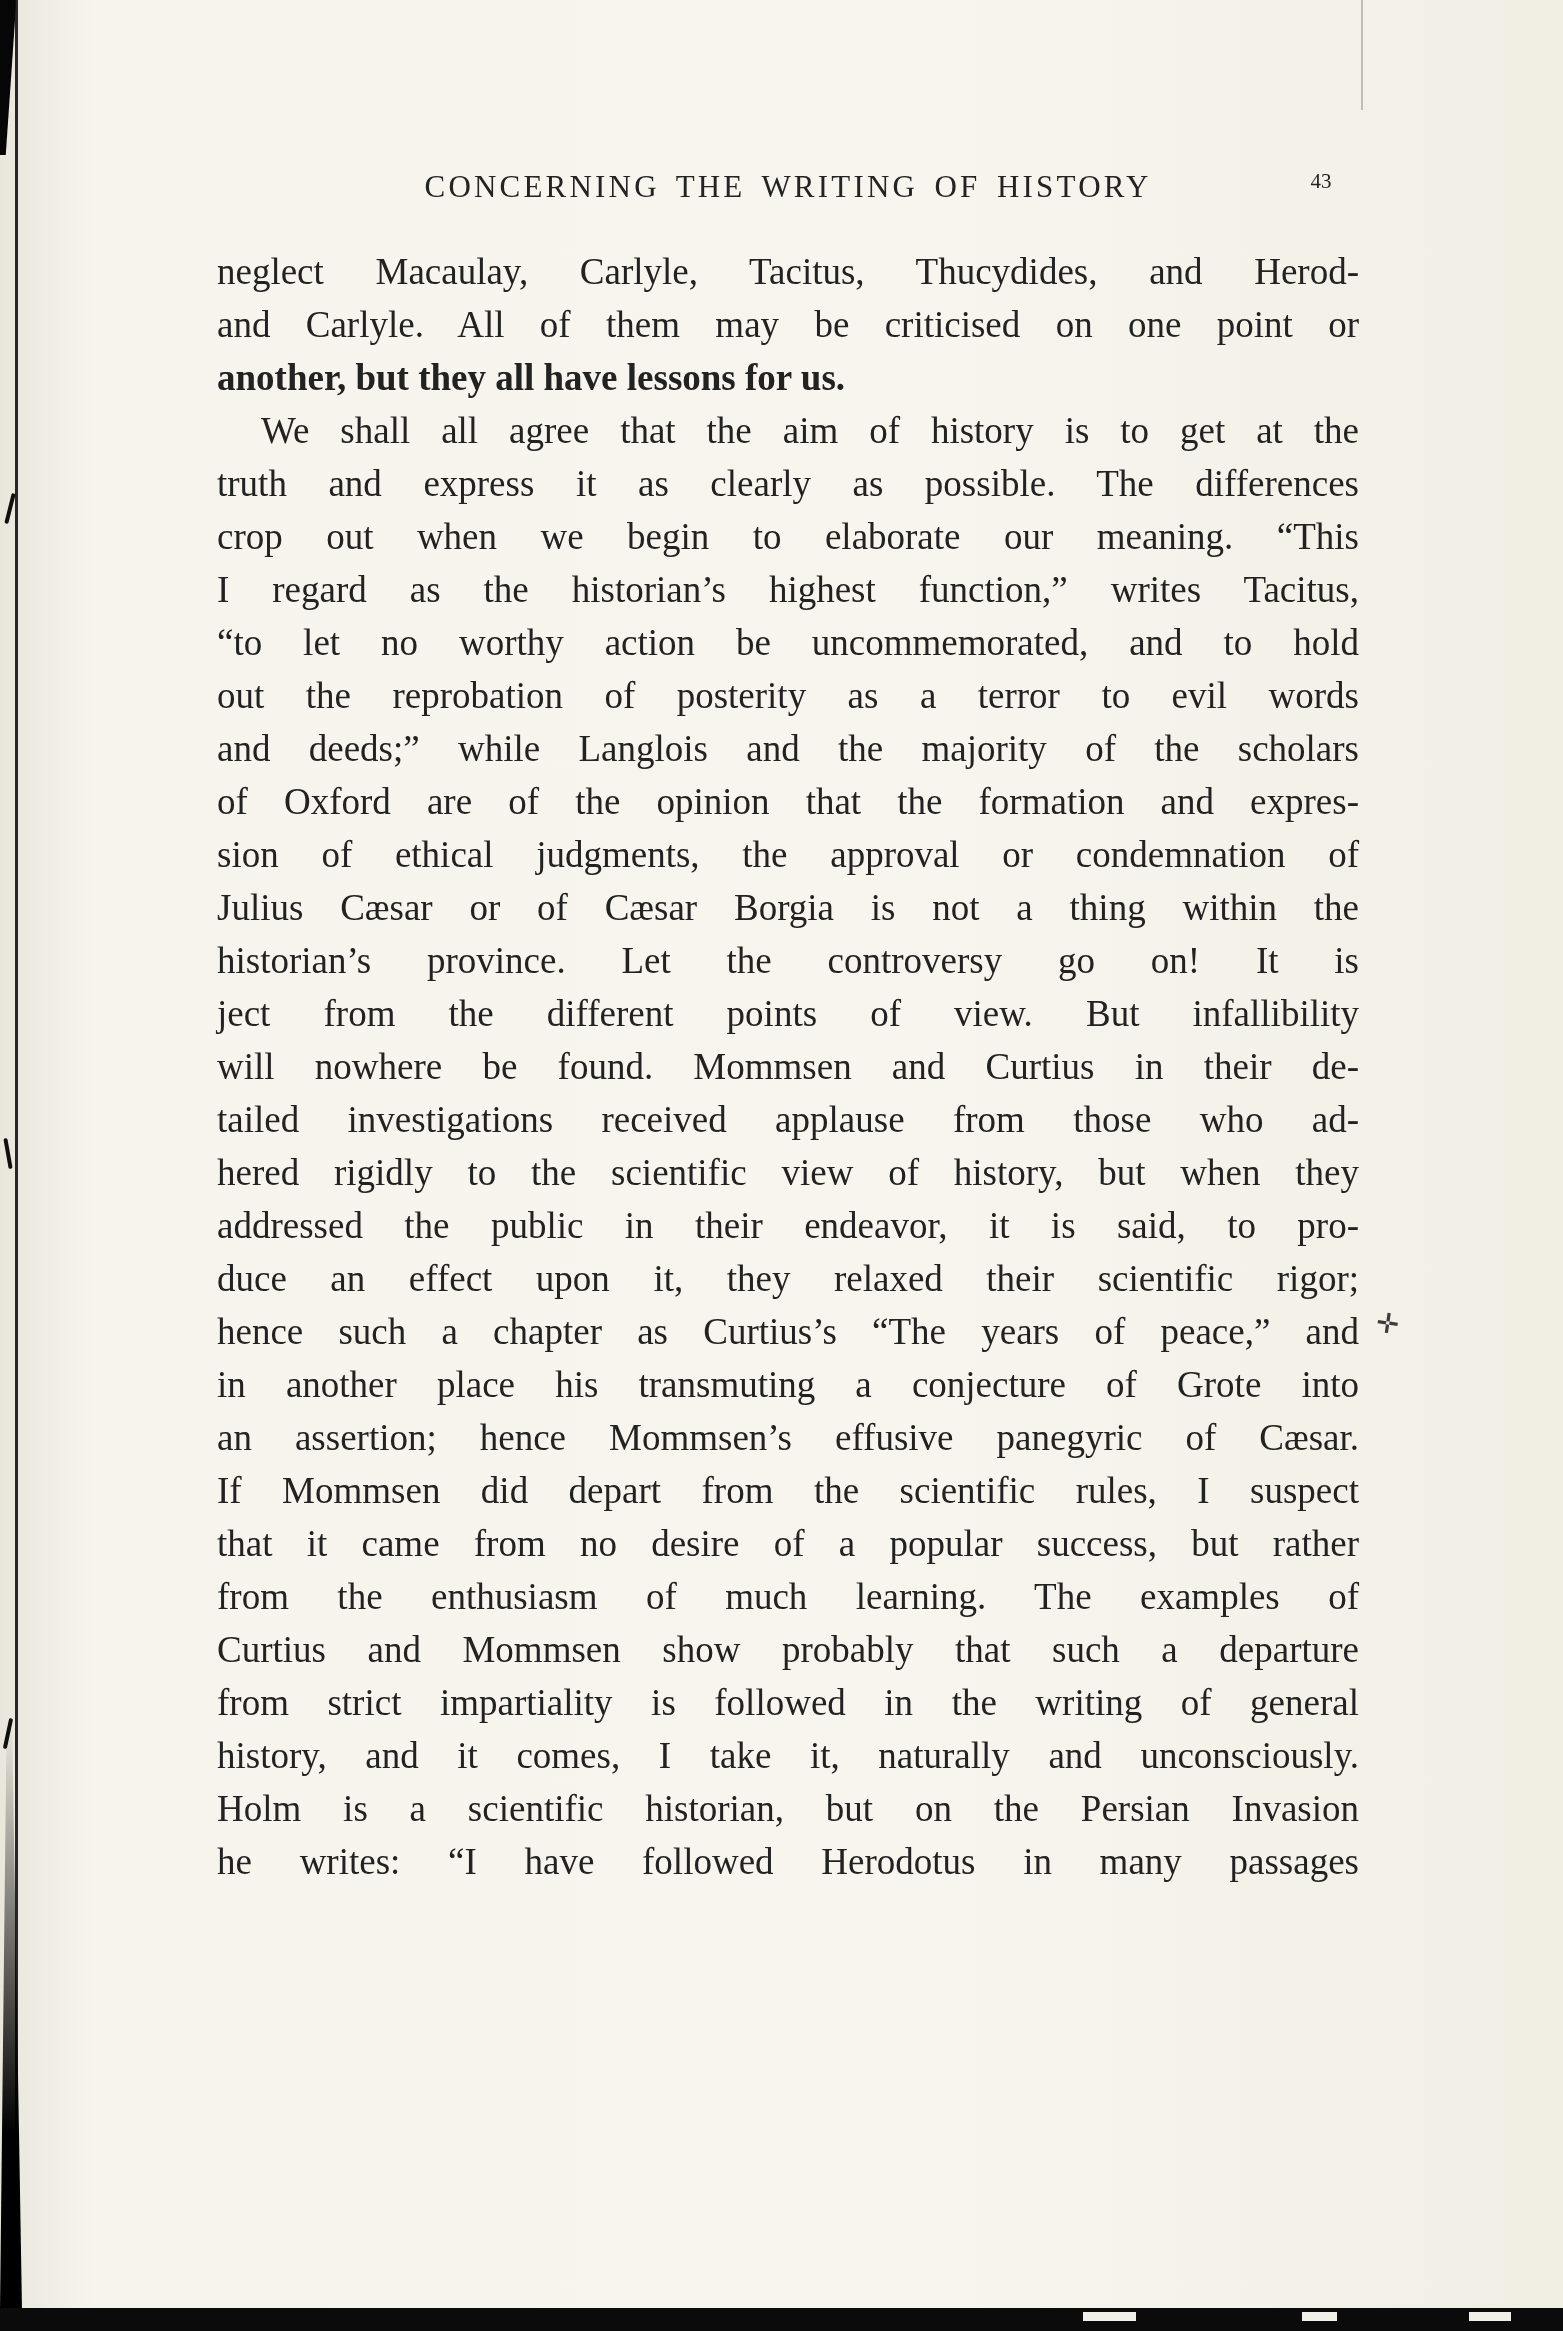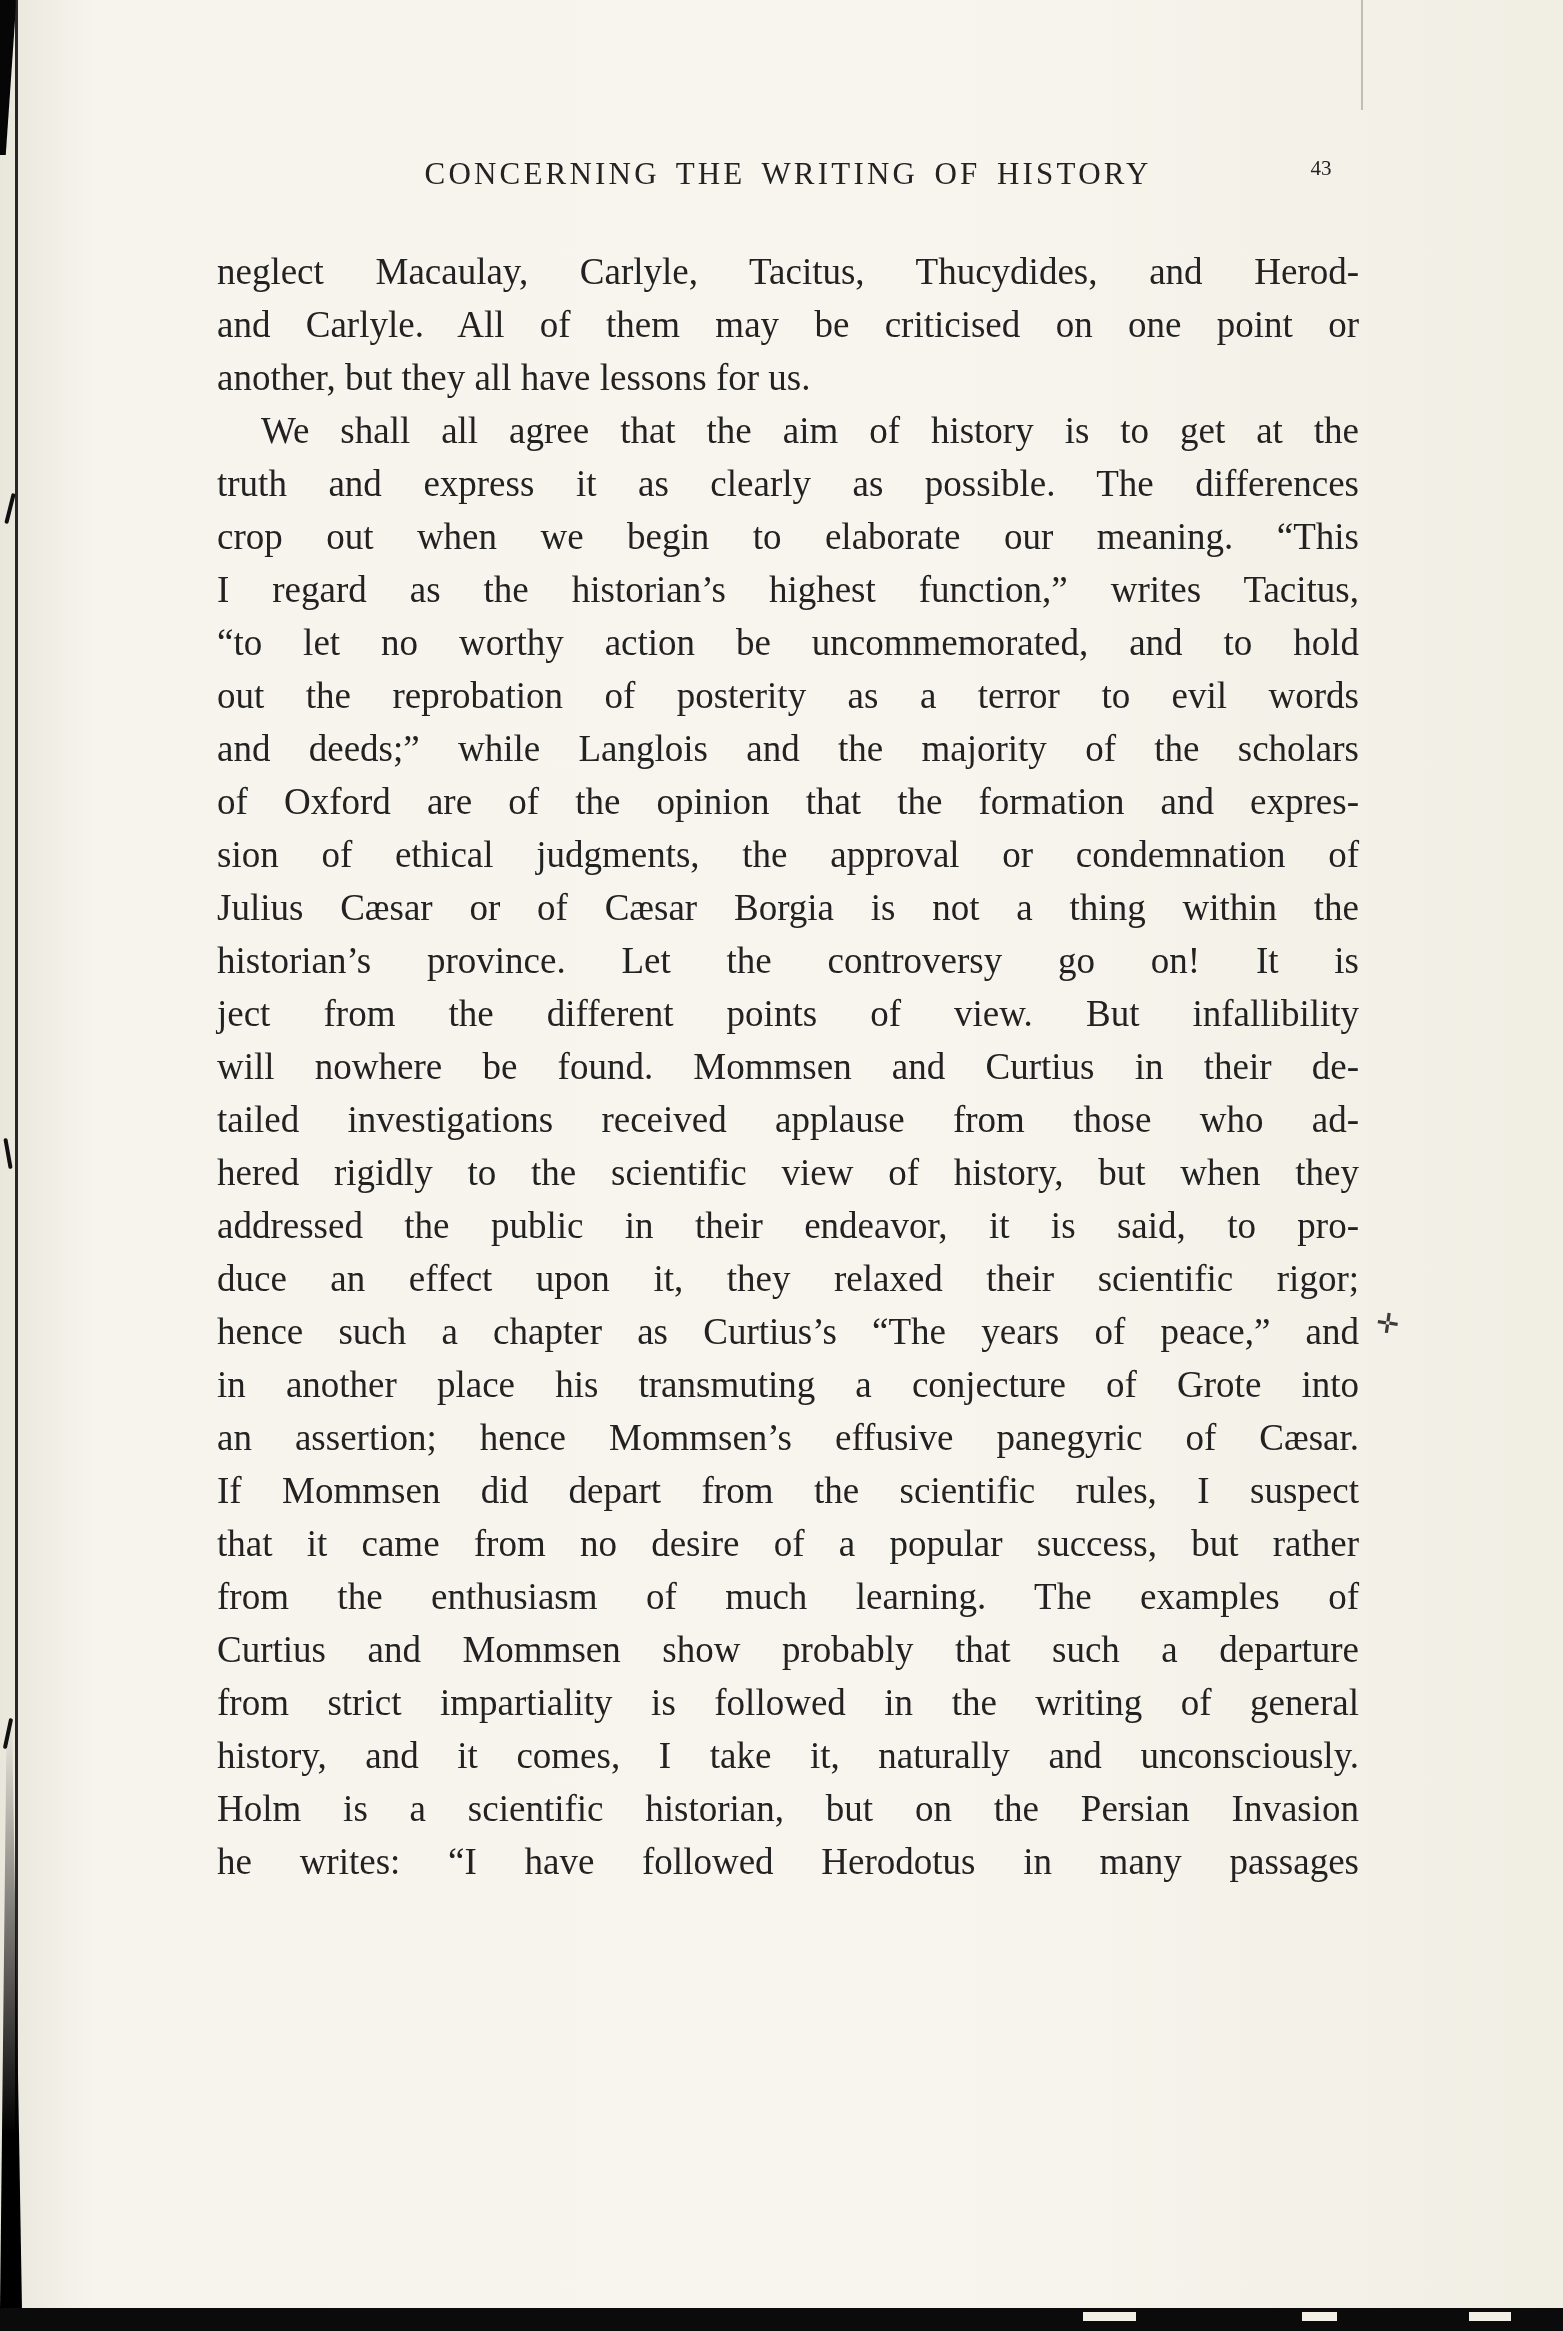--- a/index.html
+++ b/index.html
@@ -79,21 +79,21 @@
     width: 1.8px;
     height: 110px;
     background: #9a968c;
     opacity: 0.55;
   }
 
   
   .page-header {
     position: absolute;
     left: 217px;
-    top: 156px;
+    top: 169px;
     width: 1142px;
     height: 46px;
   }
   .running-title {
     display: block;
     text-align: center;
     font-size: 31px;
     letter-spacing: 3.2px;
     word-spacing: 5.5px;
     color: #232323;
@@ -117,20 +117,21 @@
   .line {
     position: relative;
     height: 53px;
     line-height: 53px;
     text-align: justify;
     text-align-last: justify;
     white-space: normal;
   }
   .line.no-just {
     text-align-last: left;
+    font-weight: bold;
   }
   .line.indent {
     text-indent: 44px;
   }
   .margin-mark {
     position: absolute;
     right: -40px;
     top: 5.5px;
     font-size: 27.4px;
     line-height: 27.4px;

